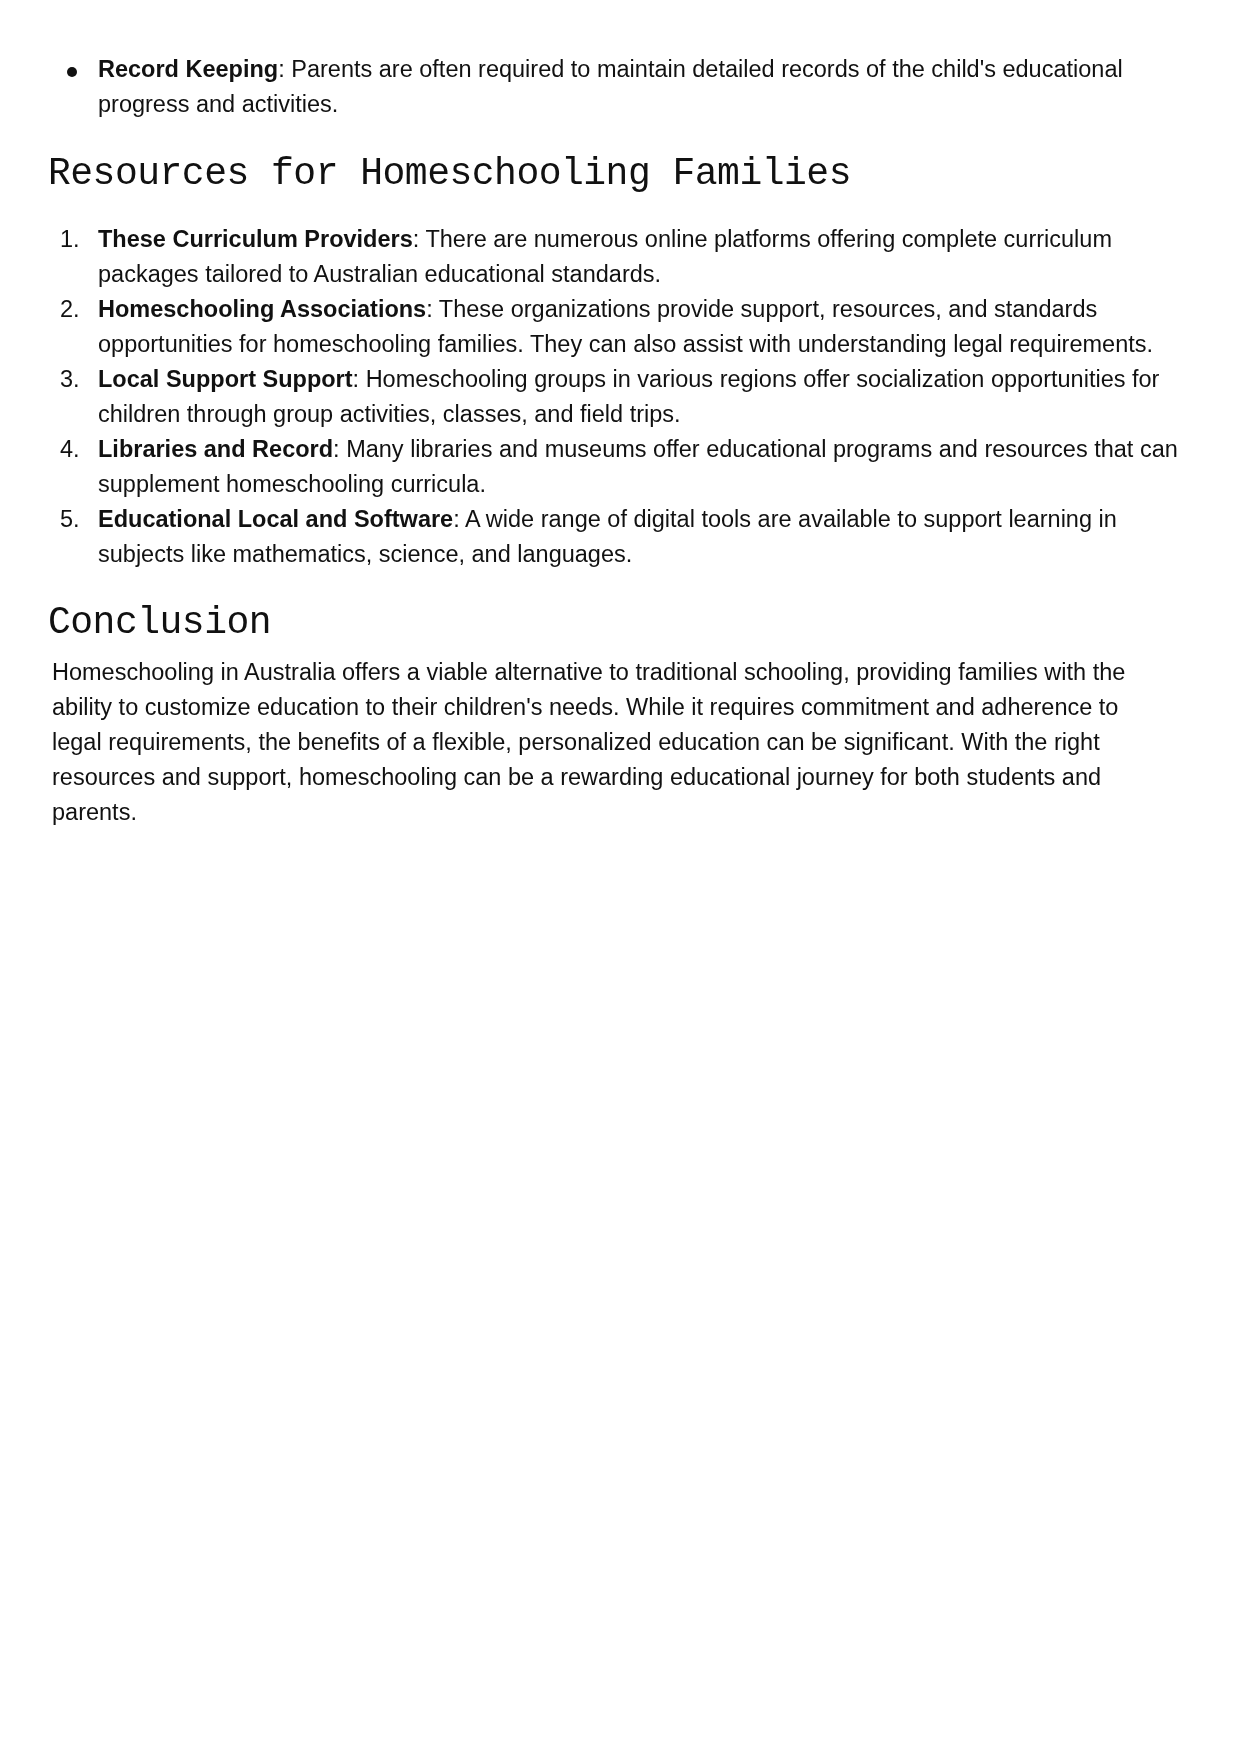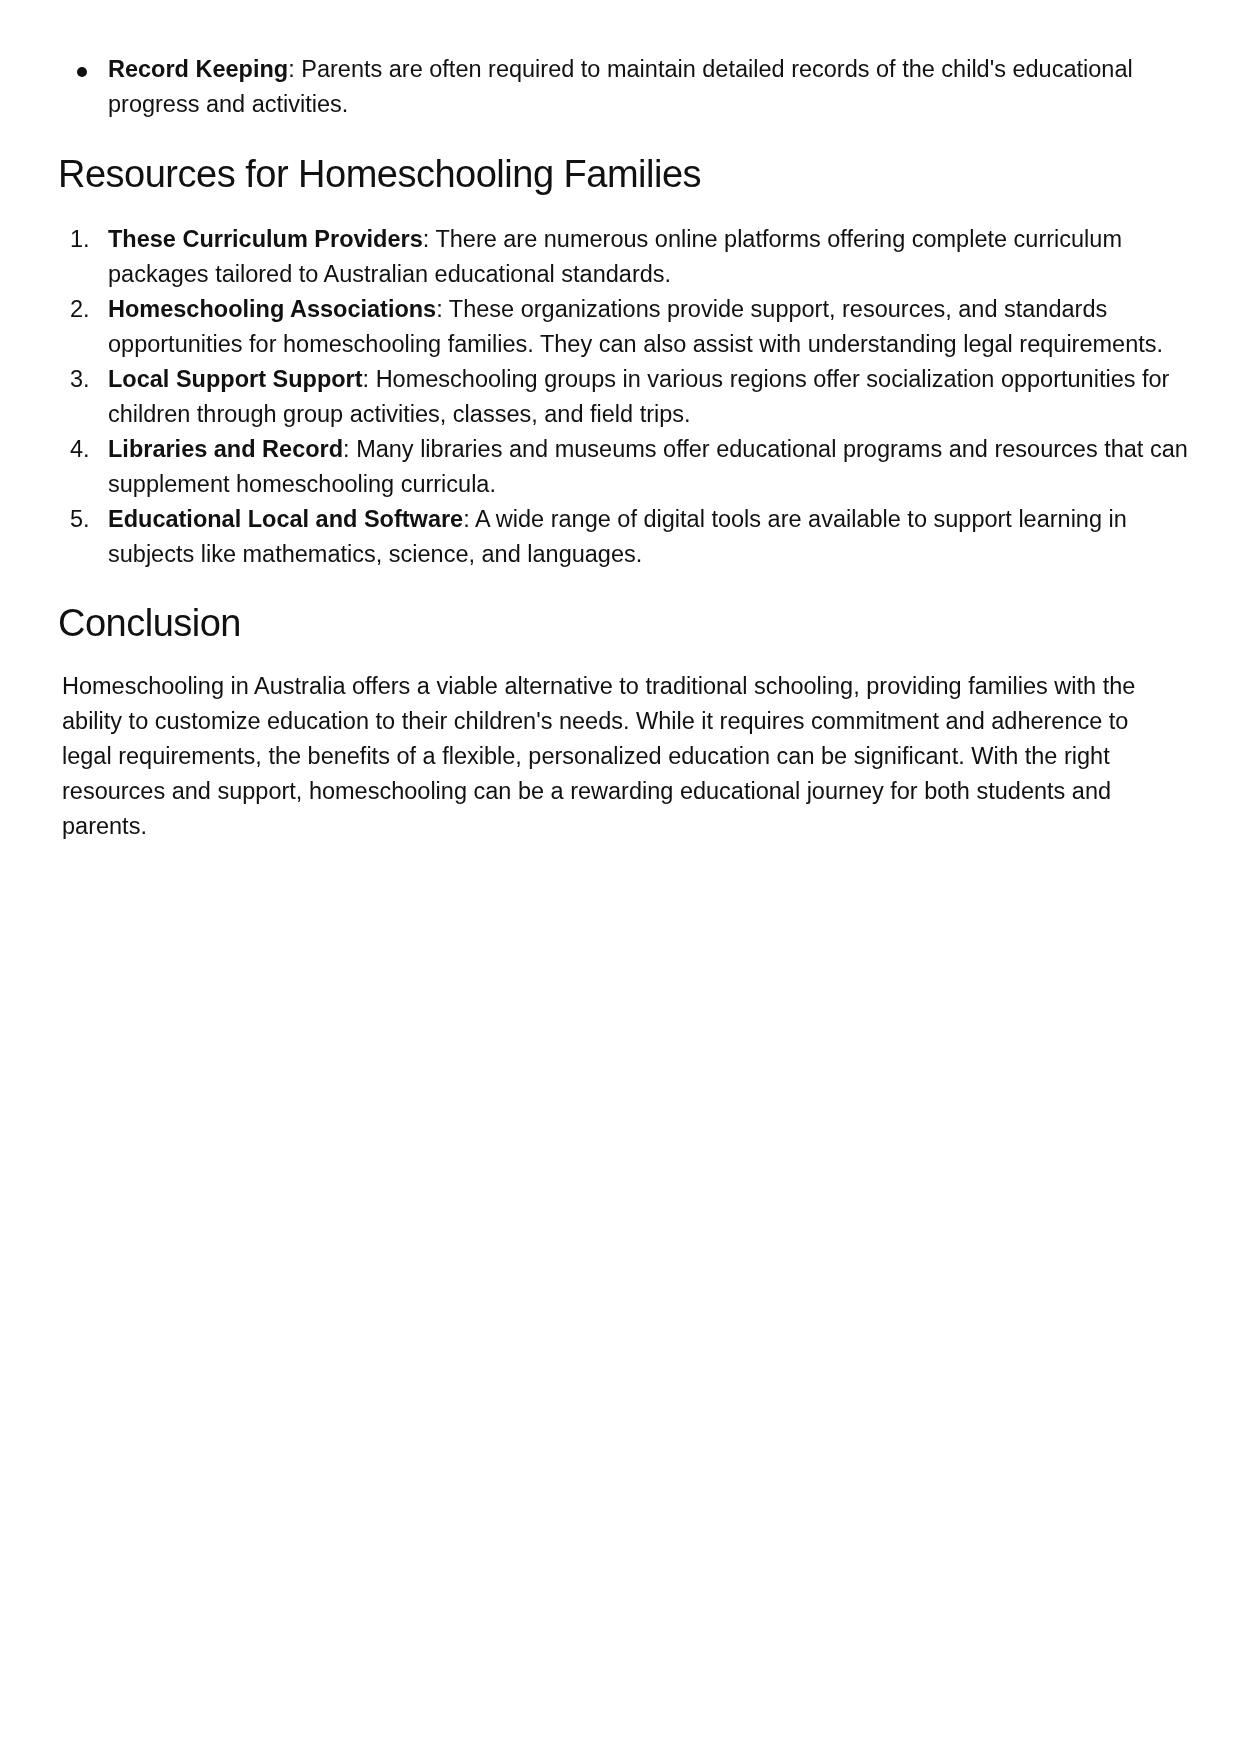--- a/index.html
+++ b/index.html
@@ -10,21 +10,21 @@
     body {
       width: 1241px;
       height: 1755px;
       position: relative;
       overflow: hidden;
       color: #111111;
       font-family: "Liberation Sans", sans-serif;
     }
     .page {
       position: absolute;
-      left: 58px;
+      left: 48px;
       top: 52px;
       width: 1130px;
     }
     .body-text {
       font-size: 23.5px;
       line-height: 35px;
     }
     ul.bullets {
       list-style: none;
       margin: 0;
@@ -54,35 +54,35 @@
     }
     .num-marker {
       position: absolute;
       left: 12px;
       top: 0;
     }
     .item-title {
       font-weight: bold;
     }
     h2 {
-      font-family: Liberation Sans, sans-serif;
+      font-family: Liberation Mono, monospace;
       font-weight: normal;
       font-size: 38px;
       line-height: 48px;
       letter-spacing: -0.5px;
       margin: 0;
       color: #111111;
     }
     h2.resources-heading {
       margin-top: 28px;
       margin-bottom: 24px;
     }
     h2.conclusion-heading {
       margin-top: 27px;
-      margin-bottom: 22px;
+      margin-bottom: 8px;
     }
     p.conclusion-text {
       margin: 4px;
     }
   </style>
 </head>
 <body>
 
 <div class="page">
 

